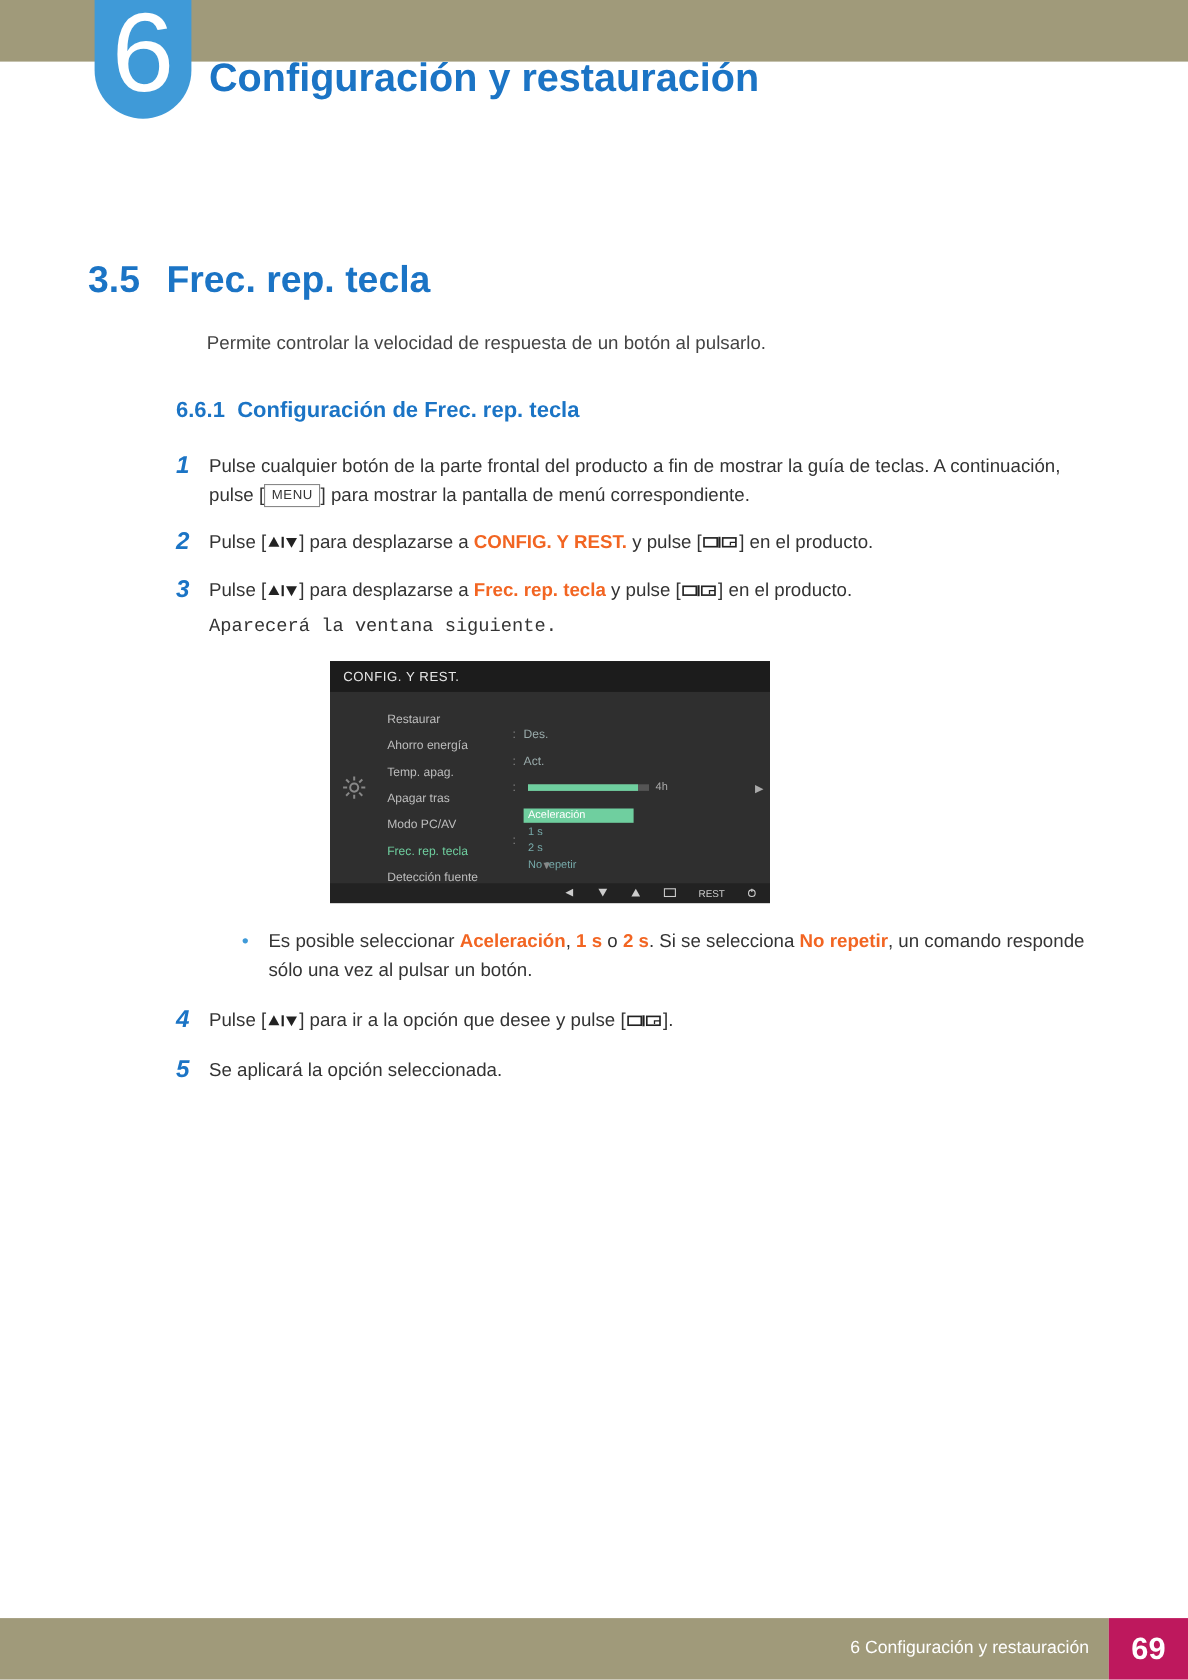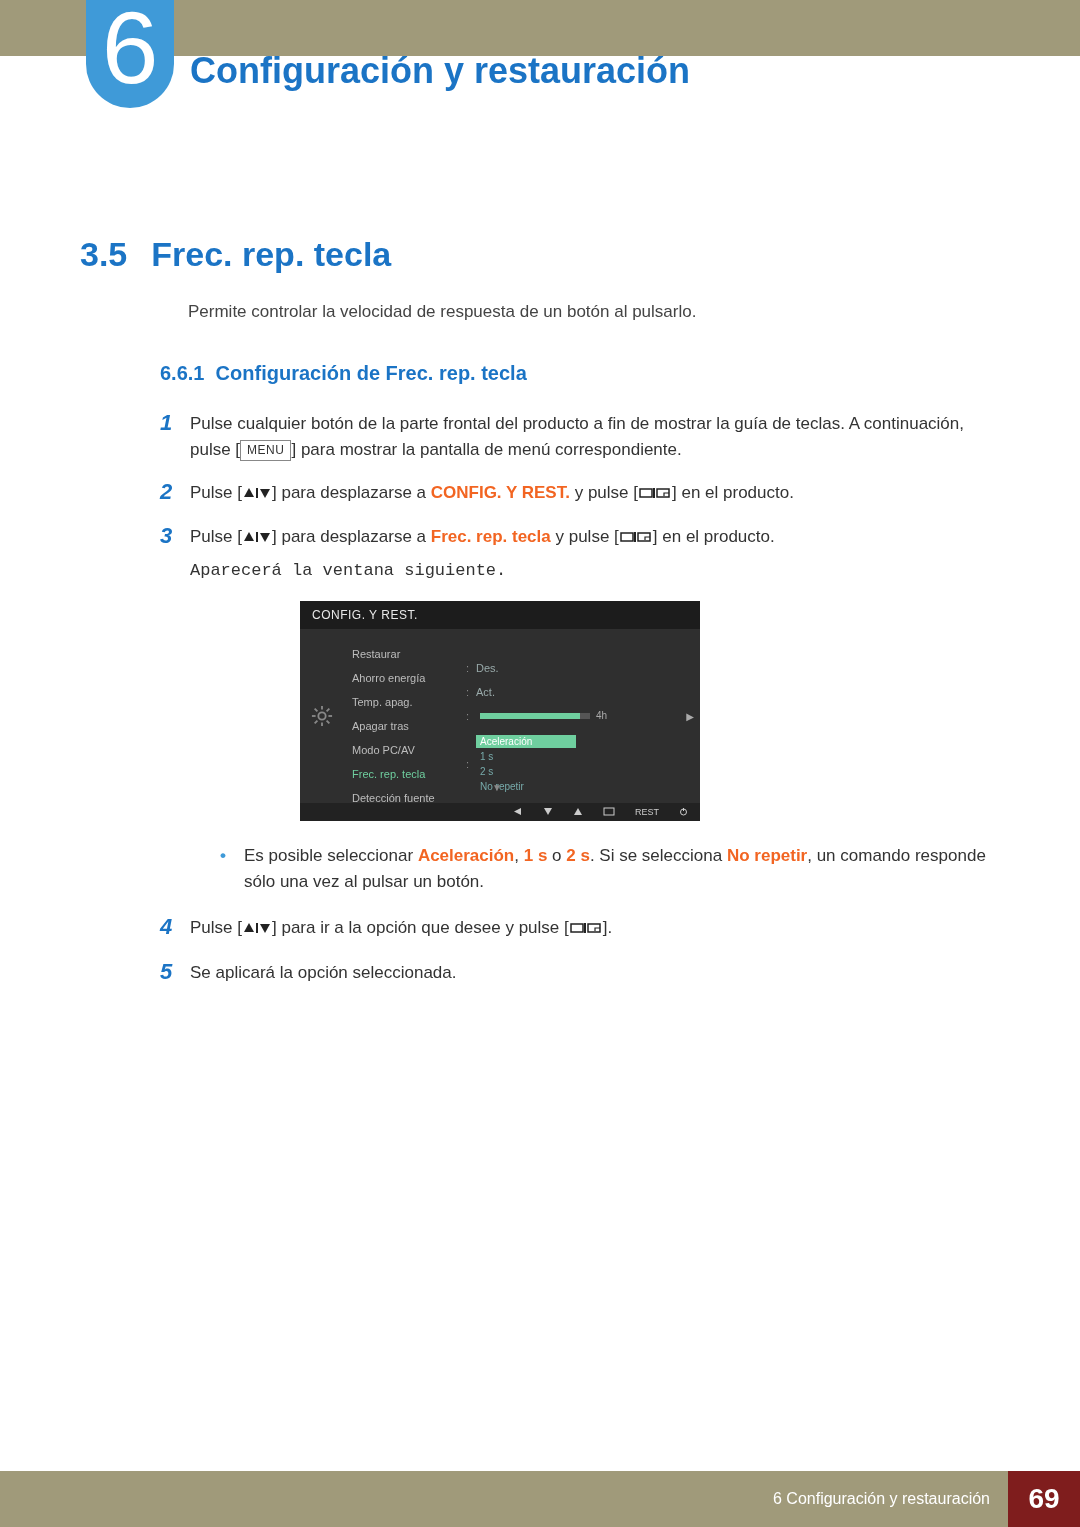--- a/index.html
+++ b/index.html
@@ -72,21 +72,21 @@
   .osd-bottom span svg { height: 9px; vertical-align: -1px; }
 
   
   .bullet { display: flex; margin-left: 140px; margin-bottom: 20px; font-size: 17px; color: #333; line-height: 1.55; }
   .bullet-dot { width: 24px; color: #3f9ad8; font-weight: 900; }
   .bullet-body { flex: 1; }
 
   
   .footer { position: absolute; left: 0; right: 0; bottom: 0; height: 56px; display: flex; }
   .footer-left { flex: 1; background: #a09a7a; display: flex; align-items: center; justify-content: flex-end; padding-right: 18px; color: #fff; font-size: 16px; }
-  .footer-right { width: 72px; background: #7f1d1d; color: #fff; font-size: 28px; font-weight: 700; display: flex; align-items: center; justify-content: center; }
+  .footer-right { width: 72px; background: #be185d; color: #fff; font-size: 28px; font-weight: 700; display: flex; align-items: center; justify-content: center; }
 </style>
 </head>
 <body>
 
 <div class="page">
   <div class="topbar"></div>
 
   <div class="badge">
     <div class="badge-num">6</div>
   </div>

